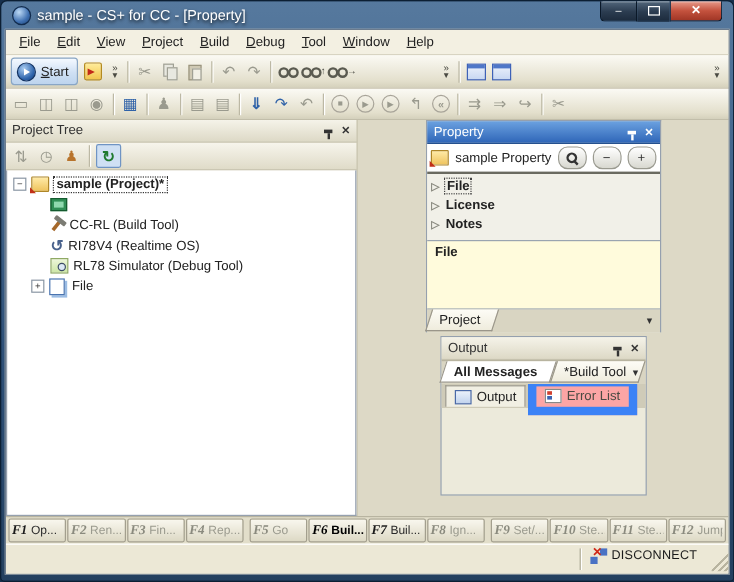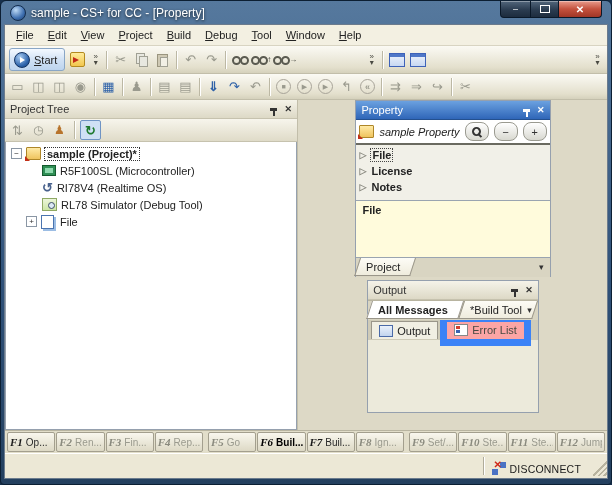--- a/index.html
+++ b/index.html
@@ -68,21 +68,21 @@
   .t-mcu{width:12px;height:9px;background:#2f8f55;border:1px solid #145a2e;position:relative;flex:none;}
   .t-mcu::after{content:"";position:absolute;left:2px;top:2px;right:2px;bottom:2px;background:#8fd9ae;}
   .t-hammer{width:3px;height:11px;background:#a5682a;transform:rotate(38deg);position:relative;margin:0 5px 0 4px;flex:none;}
   .t-hammer::after{content:"";position:absolute;top:-1px;left:-4px;width:11px;height:4px;background:#7c7c74;border-radius:1px;}
   .t-rtos{color:#48618c;font-size:13px;font-weight:bold;line-height:1;flex:none;}
   .t-sim{width:13px;height:11px;background:linear-gradient(#ecf6da,#cde6a6);border:1px solid #8fa964;position:relative;flex:none;}
   .t-sim::after{content:"";position:absolute;right:1px;bottom:1px;width:5px;height:5px;border:1.5px solid #3c4c66;border-radius:50%;background:#dce9f5;}
   .t-file{width:11px;height:12px;background:#fff;border:1px solid #4a74b0;position:relative;flex:none;box-shadow:2px 2px 0 #9cbde4;margin-right:2px;}
   
   .property{flex:none;height:176px;display:flex;flex-direction:column;border:1px solid #95a0ae;border-bottom:none;background:#eceadb;}
-  .prop-tabrow{height:23px;flex:none;display:flex;align-items:center;background:#fff;border-bottom:2px solid #6a6a60;padding:0 3px;gap:5px;font-style:italic;}
+  .prop-tabrow{height:23px;flex:none;display:flex;align-items:center;background:#fff;border-bottom:2px solid #6a6a60;padding:0 3px;gap:5px;}
   .prop-tabrow .lbl{flex:1;white-space:nowrap;overflow:hidden;}
   .pbtn{width:22px;height:17px;border:1px solid #9a9a90;border-radius:8px;background:linear-gradient(#fff,#d8d8d0);display:inline-flex;align-items:center;justify-content:center;font-size:11px;color:#333;flex:none;}
   .i-mag{width:5px;height:5px;border:2px solid #333;border-radius:50%;position:relative;transform:rotate(-45deg);}
   .i-mag::after{content:"";position:absolute;left:1px;top:6px;width:2px;height:4px;background:#333;}
   .cats{flex:1;background:#f1f0e8;padding:2px 0;}
   .catrow{display:flex;align-items:center;height:16px;gap:3px;padding-left:3px;font-weight:bold;}
   .catrow .arr{color:#8a8a80;font-size:9px;width:9px;}
   .cat-sel{outline:1px dotted #444;display:inline-block;padding:0 1px;}
   .desc{height:50px;flex:none;background:#fffbdc;border-top:1px solid #9aa4b0;border-bottom:1px solid #9aa4b0;padding:3px 6px;}
   .desc b{font-size:11px;}
@@ -106,21 +106,21 @@
   
   .fkeys{height:22px;flex:none;display:flex;align-items:center;background:#e2deca;border-top:1px solid #b8b4a0;padding:0 2px;gap:1px;}
   .fk{flex:1;height:18px;border:1px solid #a39f8e;border-radius:2px;background:linear-gradient(#f9f7ee,#ddd9c5);display:inline-flex;align-items:center;justify-content:flex-start;gap:3px;padding:0 2px;min-width:0;overflow:hidden;}
   .fk .k{font-family:"Liberation Serif",serif;font-style:italic;font-weight:bold;font-size:11px;color:#8a8a7e;flex:none;}
   .fk .l{font-size:10px;color:#9a9a8e;white-space:nowrap;overflow:hidden;}
   .fk.on .k{color:#1a1a1a;} .fk.on .l{color:#2a2a2a;}
   .fk.strong .k,.fk.strong .l{font-weight:bold;color:#000;}
   .fk.gap{margin-left:4px;}
   
   .statusbar{height:24px;flex:none;background:#ece8d6;border-top:1px solid #fff;display:flex;align-items:center;justify-content:flex-end;}
-  .disc-cell{height:18px;display:flex;align-items:flex-end;gap:4px;padding:0 8px;border-left:1px solid #b0ac9a;box-shadow:inset 1px 0 0 #fff;}
+  .disc-cell{height:18px;display:flex;align-items:flex-start;gap:4px;padding:0 8px;border-left:1px solid #b0ac9a;box-shadow:inset 1px 0 0 #fff;}
   .i-disc{position:relative;width:14px;height:13px;flex:none;}
   .i-disc::before{content:"";position:absolute;left:0;bottom:0;width:6px;height:6px;background:#4a72c4;box-shadow:8px -7px 0 #4a72c4;}
   .i-disc::after{content:"✕";position:absolute;left:2px;top:-3px;color:#d02818;font-size:10px;font-weight:bold;}
   .disc-lbl{font-size:10.5px;color:#1a1a1a;letter-spacing:.2px;}
   .grip{width:14px;height:20px;margin-left:4px;background:
     linear-gradient(135deg,transparent 55%,#b8b4a0 55%,#b8b4a0 62%,transparent 62%,transparent 72%,#b8b4a0 72%,#b8b4a0 79%,transparent 79%,transparent 88%,#b8b4a0 88%,#b8b4a0 95%,transparent 95%);}
   .spacer{flex:1;}
 </style>
 </head>
 <body>
@@ -309,21 +309,24 @@
             </div>
         </div>
         <div class="tree">
           <div class="trow" style="padding-left:3px;">
             <span class="expbox">−</span>
             <span class="t-proj"></span>
             <span class="root-label">sample (Project)*</span>
           </div>
           <div class="trow" style="padding-left:34px;">
             <span class="t-mcu"></span>
-            <span>R5F100SL (Microcontroller)</span>
+          </div>
+          <div class="trow" style="padding-left:34px;">
+            <span class="t-hammer"></span>
+            <span>CC-RL (Build Tool)</span>
           </div>
           <div class="trow" style="padding-left:34px;">
             <span class="t-rtos">↺</span>
             <span>RI78V4 (Realtime OS)</span>
           </div>
           <div class="trow" style="padding-left:34px;">
             <span class="t-sim"></span>
             <span>RL78 Simulator (Debug Tool)</span>
           </div>
           <div class="trow" style="padding-left:18px;">

